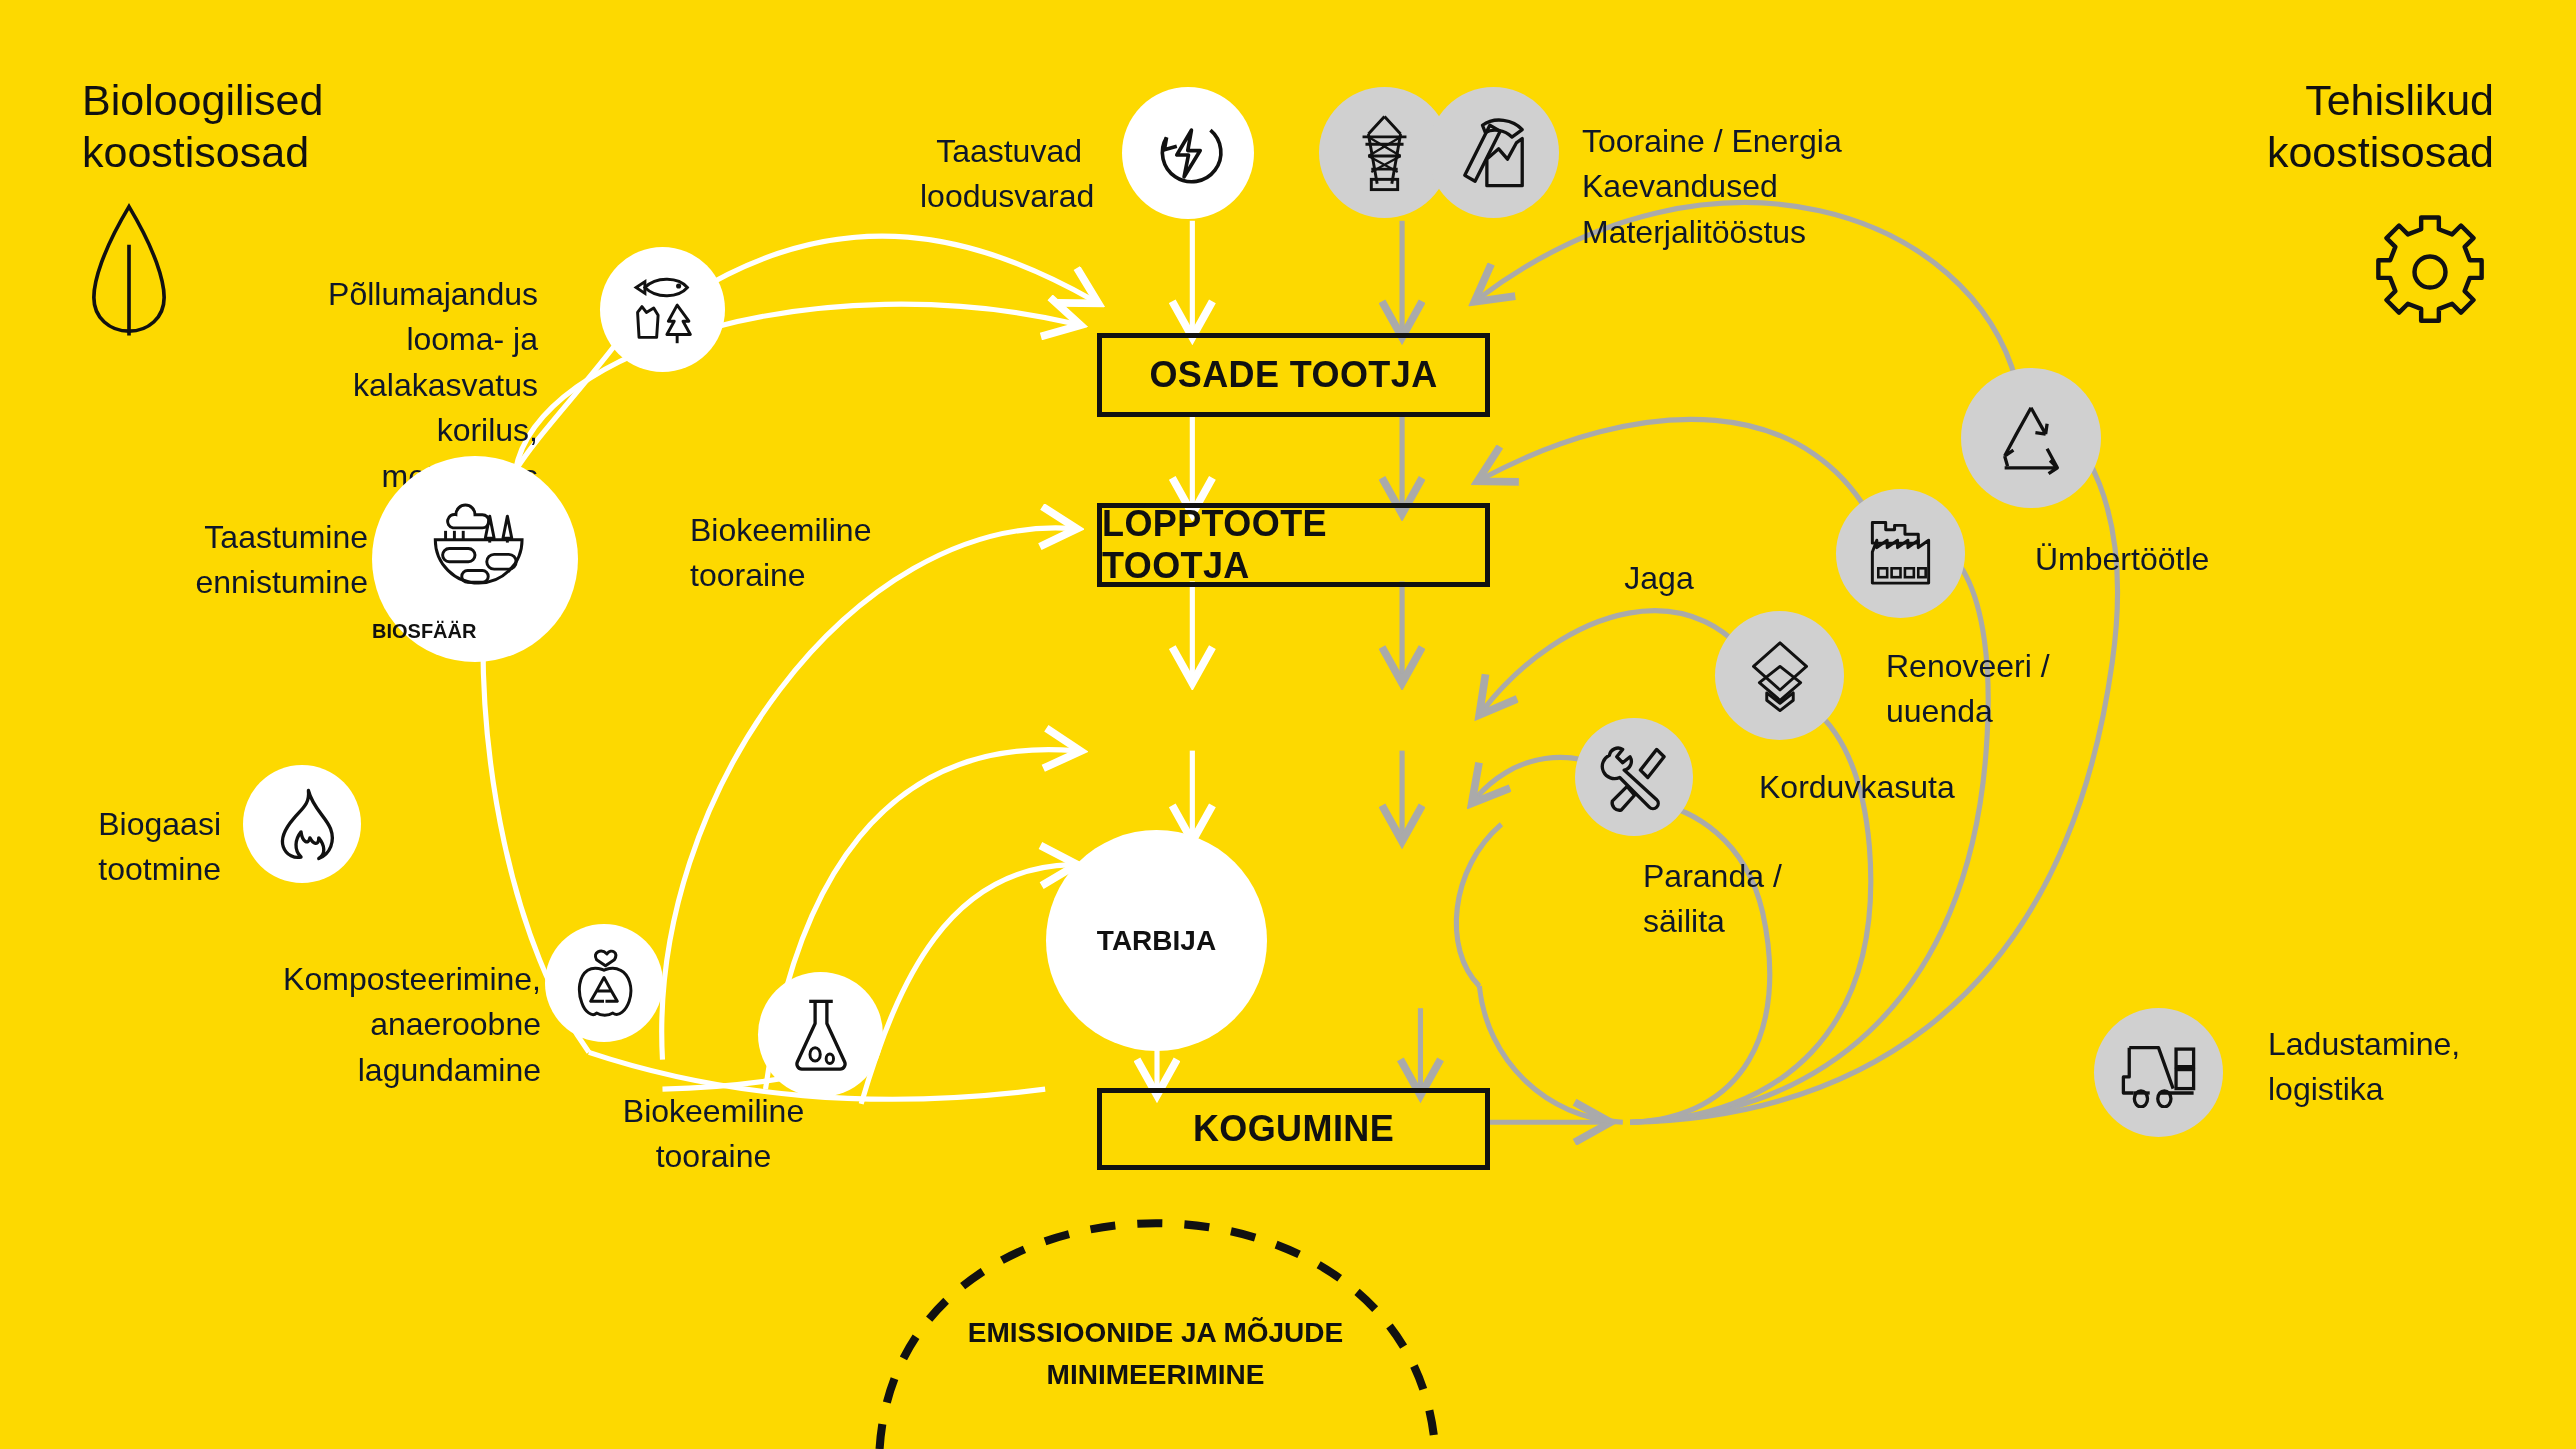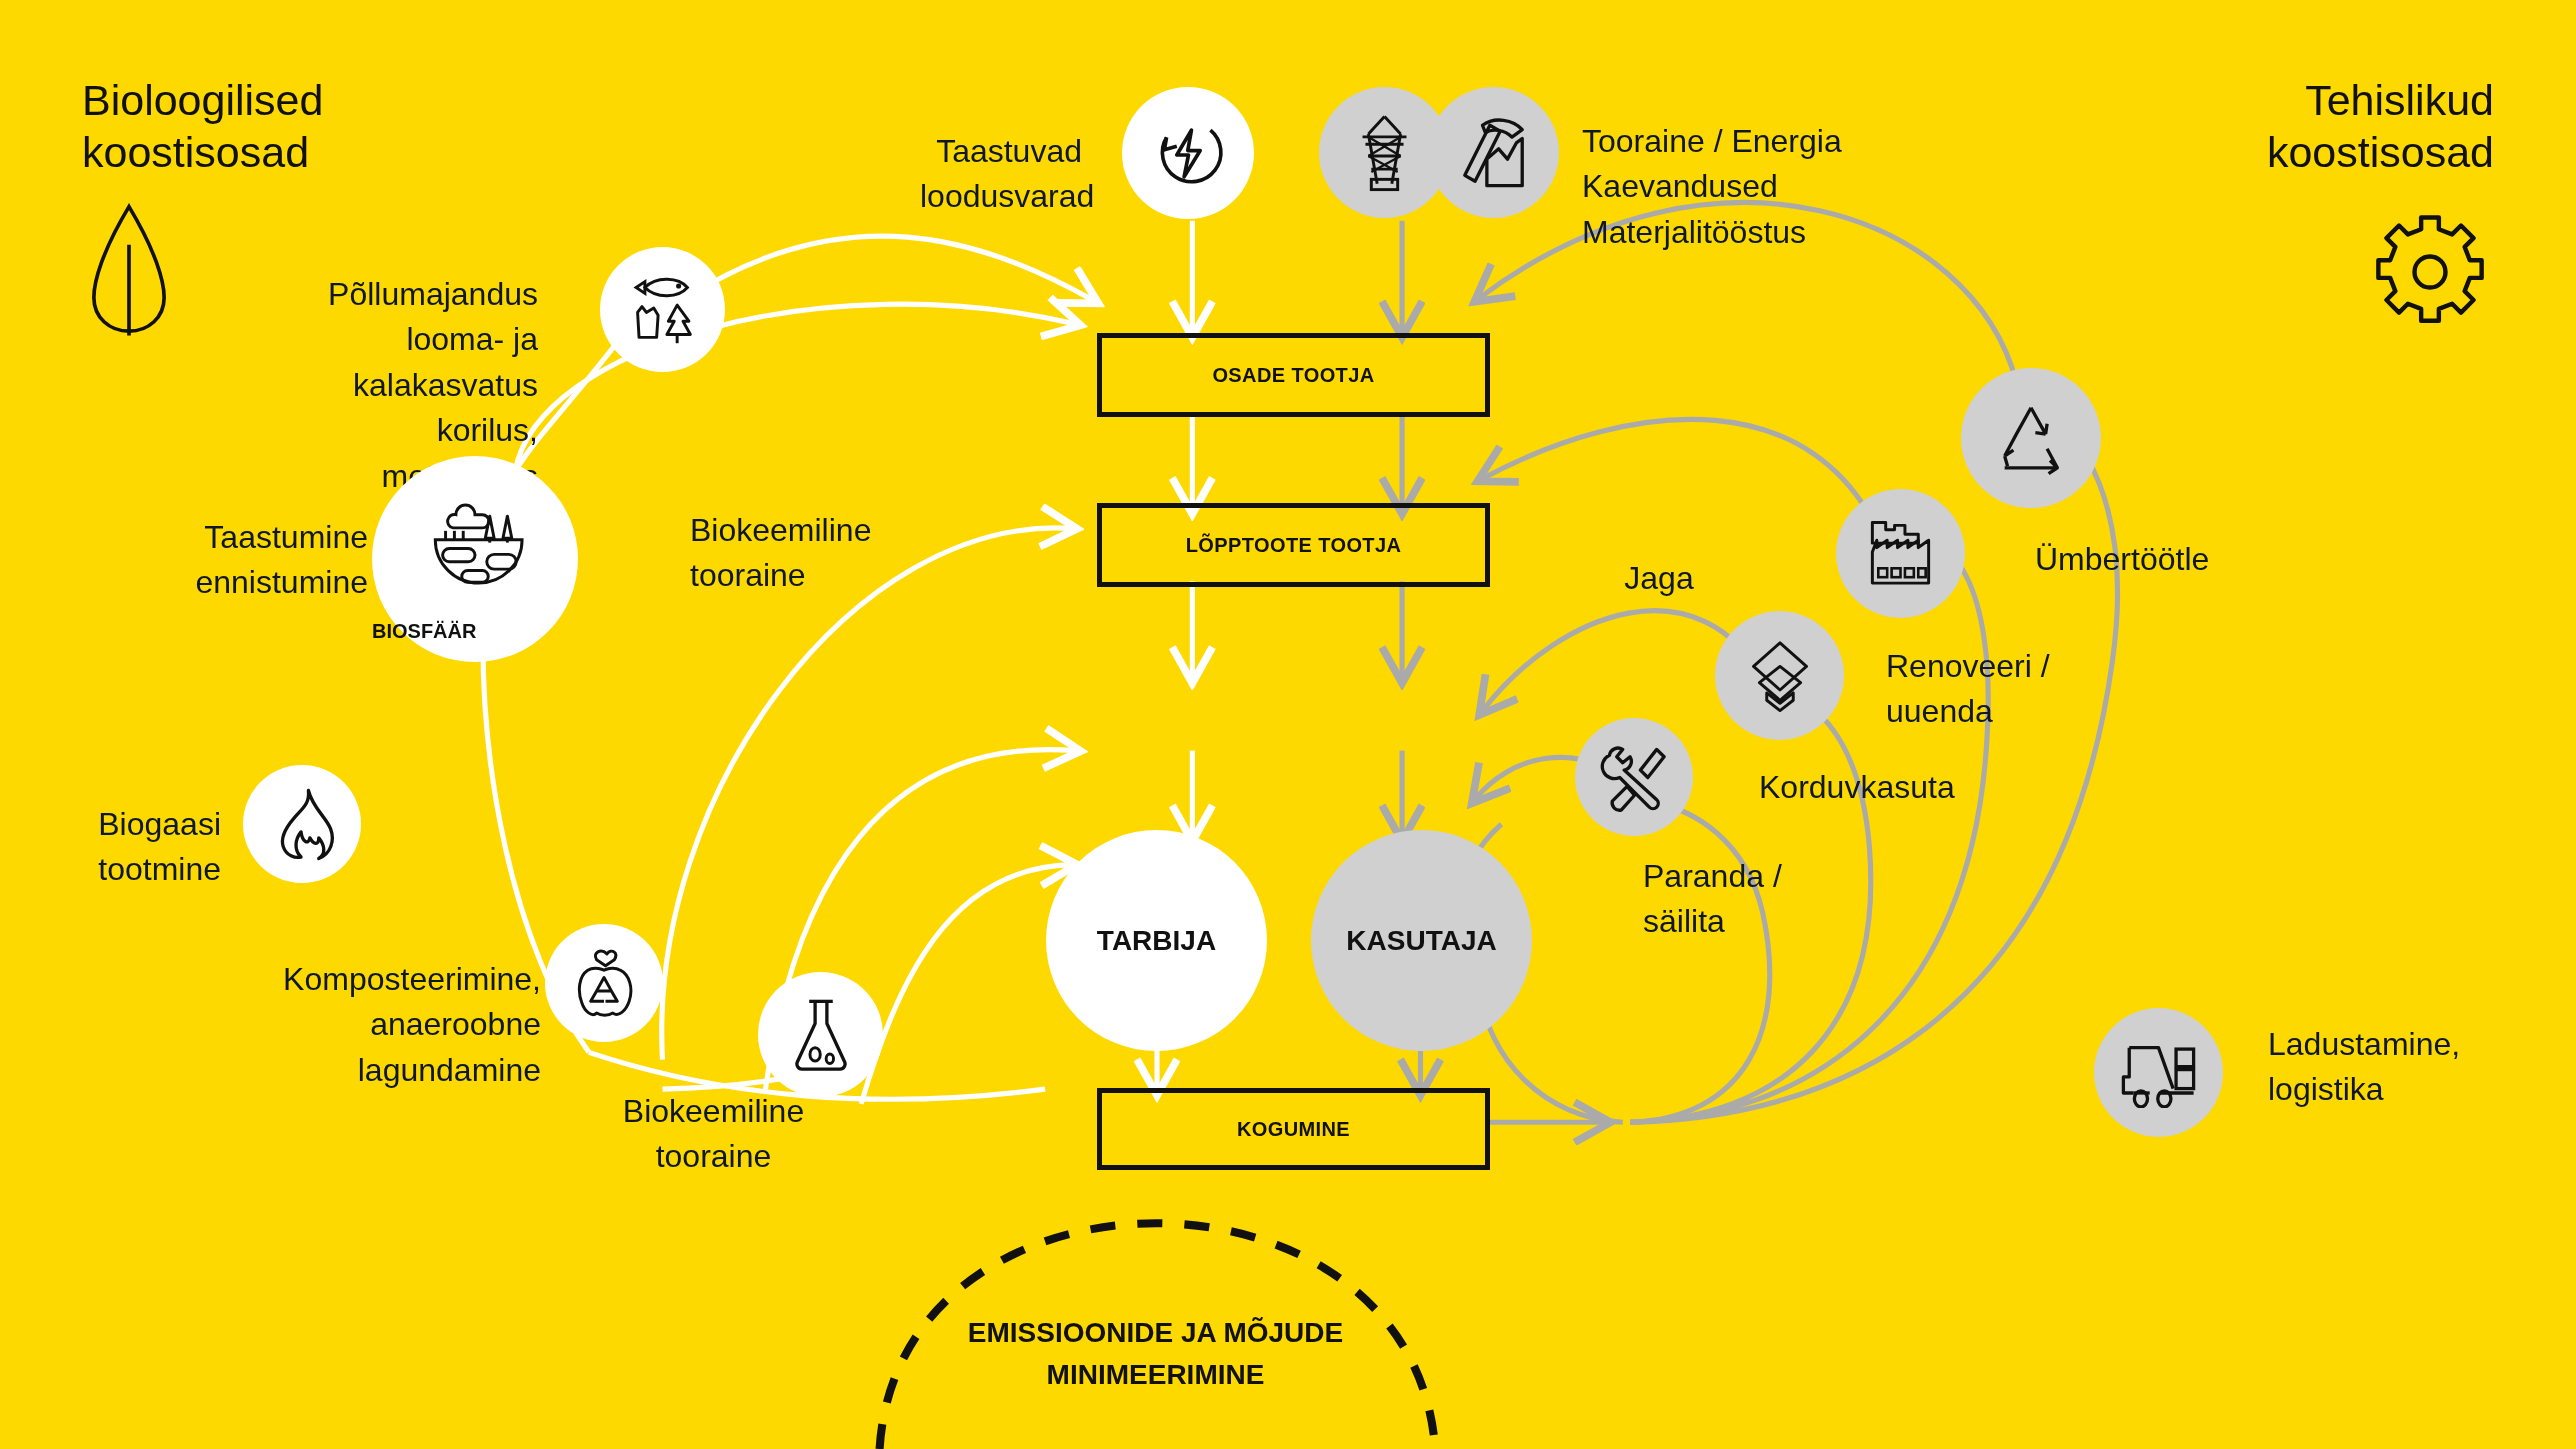--- a/index.html
+++ b/index.html
@@ -18,21 +18,21 @@
   .hdr-right{right:82px;top:74px;text-align:right;}
 
   .lbl{position:absolute;font-size:32px;line-height:1.42;color:#0f172a;white-space:pre-line;}
   .lbl.c{text-align:center;}
   .lbl.r{text-align:right;}
   .lbl.l{text-align:left;}
 
   .node-box{
     position:absolute;border:5.2px solid #111;background:transparent;
     display:flex;align-items:center;justify-content:center;
-    font-size:20px;font-weight:bold;letter-spacing:0.4px;color:#111;
+    font-size:36px;font-weight:bold;letter-spacing:0.4px;color:#111;
   }
   .node-circle{
     position:absolute;border-radius:50%;
     display:flex;align-items:center;justify-content:center;
     font-size:28px;font-weight:bold;color:#111;
   }
   .node-circle.white{background:#fff;}
   .node-circle.grey{background:#D0D0D0;}
 
   .bubble{position:absolute;border-radius:50%;display:flex;align-items:center;justify-content:center;}
@@ -142,21 +142,20 @@
     </svg>
   </div>
 
   <div class="node-box" style="left:1097px;top:333px;width:383px;height:74px;">OSADE  TOOTJA</div>
 
   <div class="node-box" style="left:1097px;top:503px;width:383px;height:74px;">LÕPPTOOTE TOOTJA</div>
 
 
   <div class="node-circle white" style="left:1046px;top:830px;width:221px;height:221px;">TARBIJA</div>
 
-  <div class="node-circle grey" style="left:1311px;top:830px;width:221px;height:221px;">KASUTAJA</div>
 
   <div class="node-box" style="left:1097px;top:1088px;width:383px;height:72px;">KOGUMINE</div>
 
   <div class="lbl r" style="left:920px;top:129px;width:162px;">Taastuvad
 loodusvarad</div>
   <div class="bubble white" style="left:1122px;top:87px;width:132px;height:132px;">
     <svg width="79" height="79" viewBox="0 0 108 108">
       <path d="M84,22 A40,40 0 1 1 24,32" fill="none" stroke="#111" stroke-width="5"></path>
       <path d="M24,32 l-3,17 l17,-5" fill="none" stroke="#111" stroke-width="5" stroke-linejoin="round"></path>
       <path d="M58,22 L38,56 h16 l-6,30 l22,-36 h-17 z" fill="none" stroke="#111" stroke-width="5" stroke-linejoin="round"></path>

